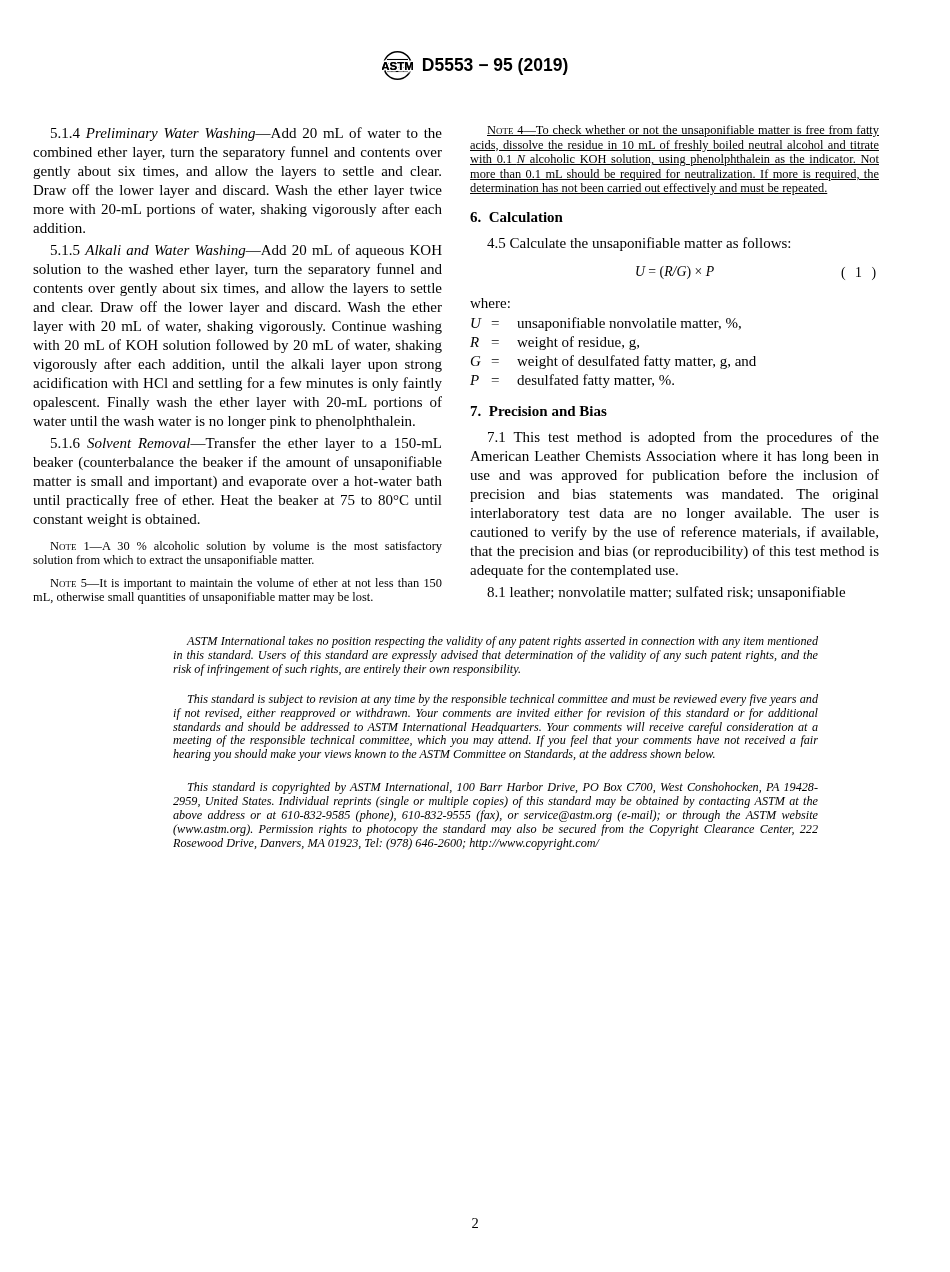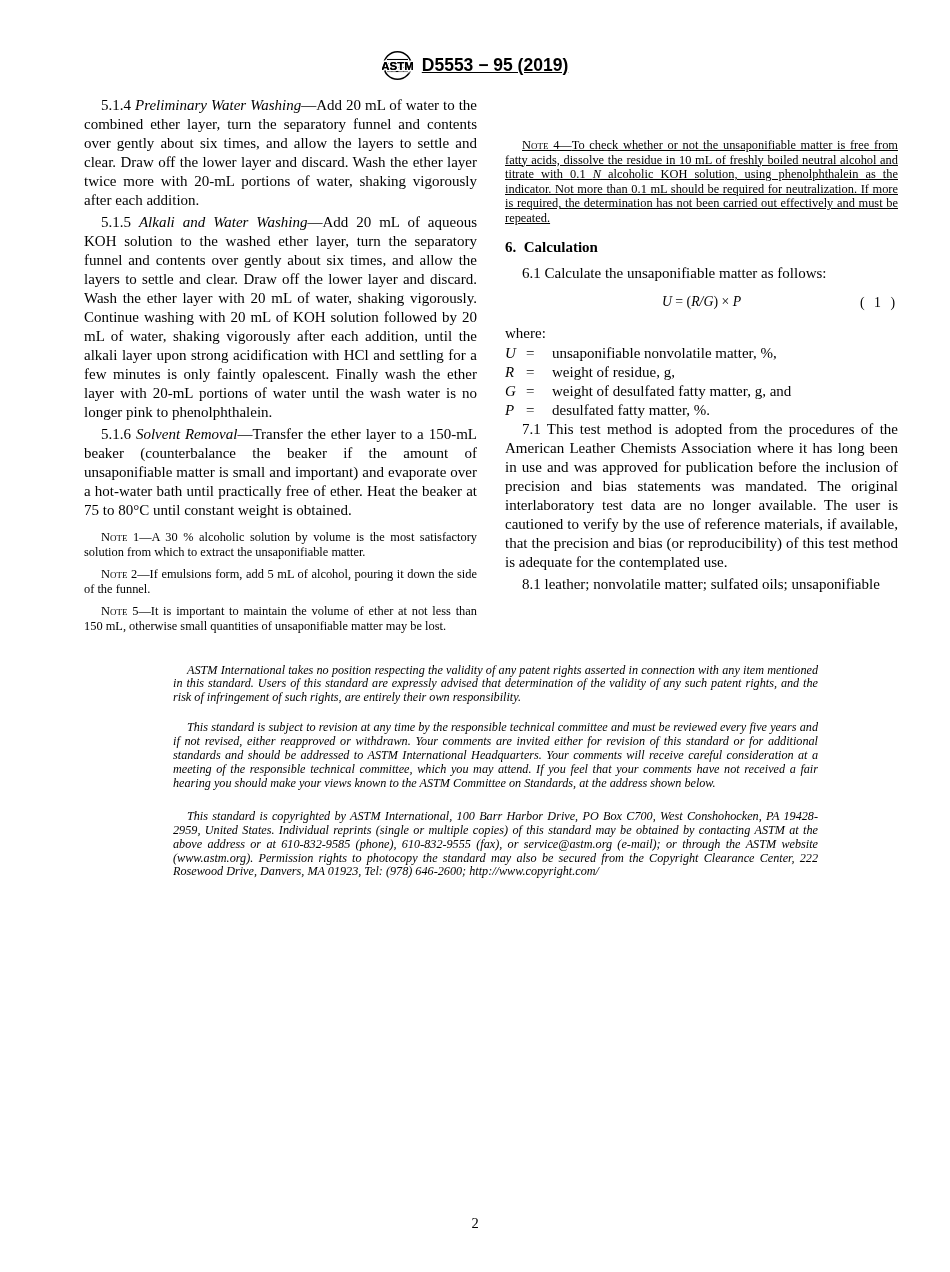--- a/index.html
+++ b/index.html
@@ -7,24 +7,24 @@
   body {
     width: 950px; height: 1272px;
     font-family: "Liberation Serif", "DejaVu Serif", serif;
     color: #000;
   }
   .page { position: relative; width: 950px; height: 1272px; overflow: hidden; background: #fff; }
 
   
   .header { display: flex; justify-content: center; align-items: center; gap: 9px; padding-top: 50px; }
   .logo { display: inline-flex; }
-  .designation { font-weight: bold; font-size: 17.5px; font-family: "Liberation Sans", "DejaVu Sans", sans-serif; text-decoration: underline; }
+  .designation { font-weight: bold; font-size: 17.5px; font-family: "Liberation Sans", "DejaVu Sans", sans-serif; }
 
   
-  .columns { display: flex; gap: 28px; padding: 15px 52px 0 84px; min-height: 524px; align-items: center; }
+  .columns { display: flex; gap: 28px; padding: 15px 52px 0 33px; min-height: 524px; align-items: flex-end; }
   .col { width: 409px; text-align: justify; font-size: 15px; line-height: 19px; }
   p.body { text-indent: 17px; margin-bottom: 3px; }
   .num {}
   .sec-title { font-style: italic; }
   .heading { font-weight: bold; margin: 12px 0 7px 0; }
   .note { font-size: 12.4px; line-height: 14.6px; text-indent: 17px; margin-top: 8px; }
   .note.first { margin-top: 5px; text-decoration: underline; }
   .note-label { font-variant: small-caps; }
   .ital { font-style: italic; }
 
@@ -79,31 +79,30 @@
 
     <div class="col">
       <p class="body"><span class="num">5.1.4</span> <span class="sec-title">Preliminary Water Washing</span><span>—Add 20 mL of water to the combined ether layer, turn the separatory funnel and contents over gently about six times, and allow the layers to settle and clear. Draw off the lower layer and discard. Wash the ether layer twice more with 20-mL portions of water, shaking vigorously after each addition.</span></p>
 
       <p class="body"><span class="num">5.1.5</span> <span class="sec-title">Alkali and Water Washing</span><span>—Add 20 mL of aqueous KOH solution to the washed ether layer, turn the separatory funnel and contents over gently about six times, and allow the layers to settle and clear. Draw off the lower layer and discard. Wash the ether layer with 20 mL of water, shaking vigorously. Continue washing with 20 mL of KOH solution followed by 20 mL of water, shaking vigorously after each addition, until the alkali layer upon strong acidification with HCl and settling for a few minutes is only faintly opalescent. Finally wash the ether layer with 20-mL portions of water until the wash water is no longer pink to phenolphthalein.</span></p>
 
       <p class="body"><span class="num">5.1.6</span> <span class="sec-title">Solvent Removal</span><span>—Transfer the ether layer to a 150-mL beaker (counterbalance the beaker if the amount of unsaponifiable matter is small and important) and evaporate over a hot-water bath until practically free of ether. Heat the beaker at 75 to 80°C until constant weight is obtained.</span></p>
 
       <p class="note" style="margin-top:10px"><span class="note-label">Note 1—</span><span>A 30 % alcoholic solution by volume is the most satisfactory solution from which to extract the unsaponifiable matter.</span></p>
 
-      <p class="note"><span class="note-label">Note 2—</span><span>If emulsions form, add 5 mL of alcohol, pouring it down the side of the funnel.</span></p>
 
       <p class="note"><span class="note-label">Note 5—</span><span>It is important to maintain the volume of ether at not less than 150 mL, otherwise small quantities of unsaponifiable matter may be lost.</span></p>
     </div>
 
     <div class="col">
       <p class="note first"><span class="note-label">Note 4—</span><span>To check whether or not the unsaponifiable matter is free from fatty acids, dissolve the residue in 10 mL of freshly boiled neutral alcohol and titrate with 0.1 </span><span class="ital">N</span><span> alcoholic KOH solution, using phenolphthalein as the indicator. Not more than 0.1 mL should be required for neutralization. If more is required, the determination has not been carried out effectively and must be repeated.</span></p>
 
       <p class="heading">6. Calculation</p>
 
-      <p class="body"><span class="num">6.1</span> <span>Calculate the unsaponifiable matter as follows:</span></p>
+      <p class="body"><span class="num">4.5</span> <span>Calculate the unsaponifiable matter as follows:</span></p>
 
       <div class="equation">
         <span class="eq-var">U</span><span class="eq-rm"> = (</span><span class="eq-var">R/G</span><span class="eq-rm">) × </span><span class="eq-var">P</span>
         <span class="eq-num">( 1 )</span>
       </div>
 
       <p class="where-label">where:</p>
 
       <div class="where">
         <div class="where-row">
@@ -121,25 +120,26 @@
           <span class="where-eq">=</span>
           <span class="where-desc">weight of desulfated fatty matter, g, and</span>
         </div>
         <div class="where-row">
           <span class="where-var">P</span>
           <span class="where-eq">=</span>
           <span class="where-desc">desulfated fatty matter, %.</span>
         </div>
       </div>
 
+      <p class="heading">7. Precision and Bias</p>
 
       <p class="body"><span class="num">7.1</span> <span>This test method is adopted from the procedures of the American Leather Chemists Association where it has long been in use and was approved for publication before the inclusion of precision and bias statements was mandated. The original interlaboratory test data are no longer available. The user is cautioned to verify by the use of reference materials, if available, that the precision and bias (or reproducibility) of this test method is adequate for the contemplated use.</span></p>
 
 
-      <p class="body"><span class="num">8.1</span> <span>leather; nonvolatile matter; sulfated oils; unsaponifiable</span></p>
+      <p class="body"><span class="num">8.1</span> <span>leather; nonvolatile matter; sulfated risk; unsaponifiable</span></p>
     </div>
 
   </div>
 
   <div class="footer">
     <p class="f1">ASTM International takes no position respecting the validity of any patent rights asserted in connection with any item mentioned in this standard. Users of this standard are expressly advised that determination of the validity of any such patent rights, and the risk of infringement of such rights, are entirely their own responsibility.</p>
     <p class="f2">This standard is subject to revision at any time by the responsible technical committee and must be reviewed every five years and if not revised, either reapproved or withdrawn. Your comments are invited either for revision of this standard or for additional standards and should be addressed to ASTM International Headquarters. Your comments will receive careful consideration at a meeting of the responsible technical committee, which you may attend. If you feel that your comments have not received a fair hearing you should make your views known to the ASTM Committee on Standards, at the address shown below.</p>
     <p class="f3">This standard is copyrighted by ASTM International, 100 Barr Harbor Drive, PO Box C700, West Conshohocken, PA 19428-2959, United States. Individual reprints (single or multiple copies) of this standard may be obtained by contacting ASTM at the above address or at 610-832-9585 (phone), 610-832-9555 (fax), or service@astm.org (e-mail); or through the ASTM website (www.astm.org). Permission rights to photocopy the standard may also be secured from the Copyright Clearance Center, 222 Rosewood Drive, Danvers, MA 01923, Tel: (978) 646-2600; http://www.copyright.com/</p>
   </div>
 

